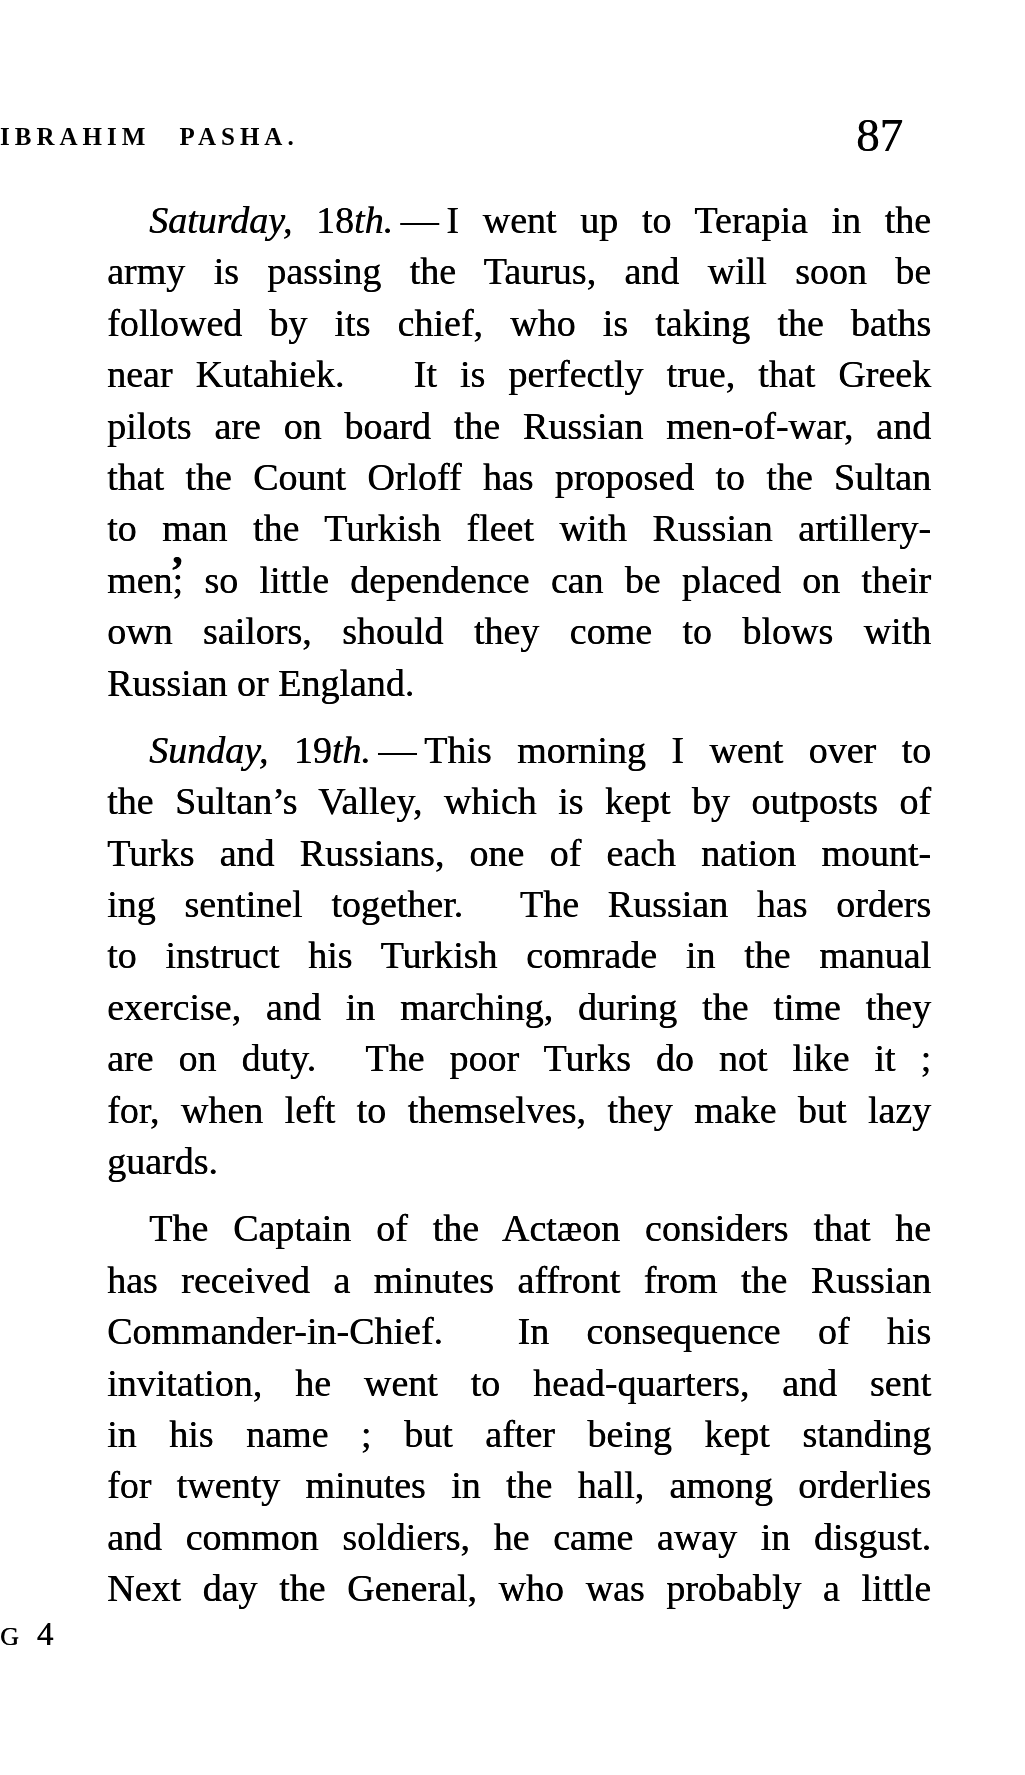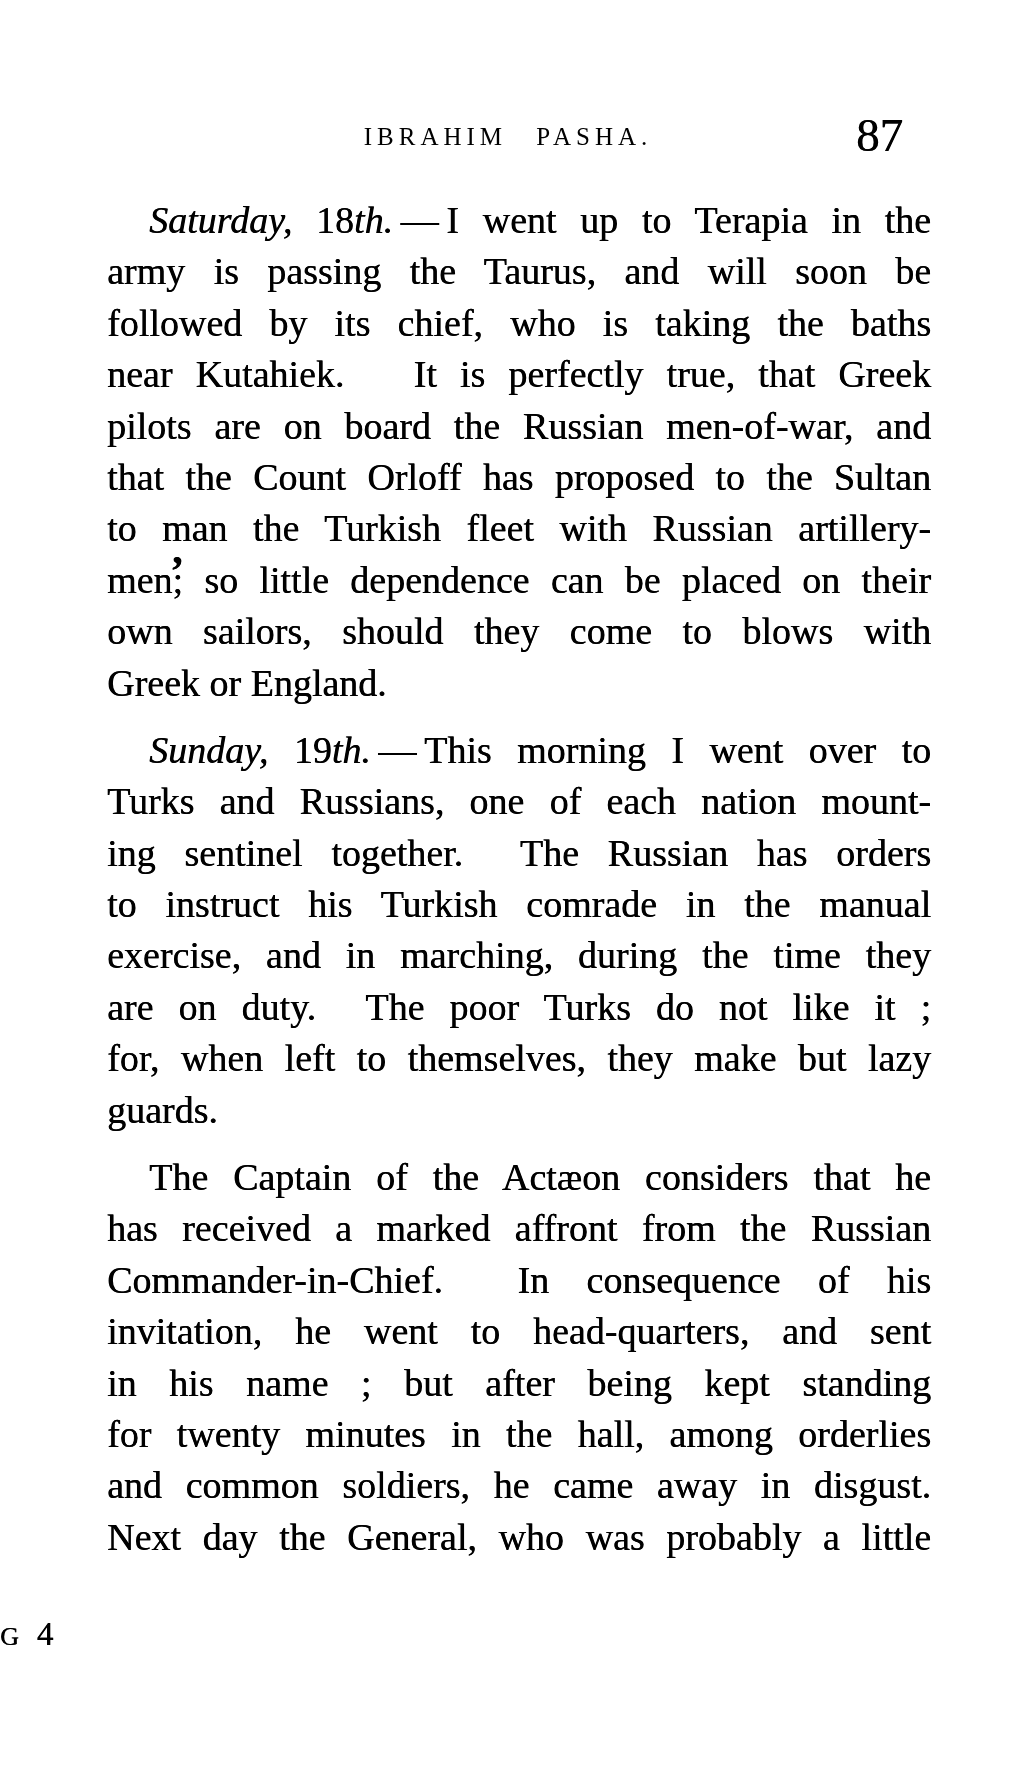--- a/index.html
+++ b/index.html
@@ -13,25 +13,25 @@
     height:1775px;
     background:#ffffff;
     color:#000000;
     overflow:hidden;
   }
   .running-title{
     position:absolute;
     top:123px;
     left:0;
     width:1016px;
-    text-align:center;
     font-size:25px;
     letter-spacing:5px;
     word-spacing:18px;
     white-space:nowrap;
+    font-weight:bold;
   }
   .page-number{
     position:absolute;
     top:112px;
     right:122px;
     font-size:47px;
     line-height:1;
     text-shadow:0.5px 0.3px 0 #000;
     font-family:Liberation Serif, serif;
   }
@@ -97,31 +97,32 @@
   <div class="body-text">
       <div class="line jl ind"><span class="it">Saturday, </span><span>18</span><span class="it">th.</span><span> — I went up to Terapia in the</span></div>
       <div class="line jl"><span>army is passing the Taurus, and will soon be</span></div>
       <div class="line jl"><span>followed by its chief, who is taking the baths</span></div>
       <div class="line jl"><span>near Kutahiek.&nbsp;&nbsp; It is perfectly true, that Greek</span></div>
       <div class="line jl"><span>pilots are on board the Russian men-of-war, and</span></div>
       <div class="line jl"><span>that the Count Orloff has proposed to the Sultan</span></div>
       <div class="line jl"><span>to man the Turkish fleet with Russian artillery-</span></div>
       <div class="line jl"><span>men; so little dependence can be placed on their</span></div>
       <div class="line jl"><span>own sailors, should they come to blows with</span></div>
-      <div class="line"><span>Greek or England.</span></div>
+      <div class="line"><span>Russian or England.</span></div>
       <div class="line jl ind"><span class="it">Sunday, </span><span>19</span><span class="it">th.</span><span> — This morning I went over to</span></div>
+      <div class="line jl"><span>the Sultan’s Valley, which is kept by outposts of</span></div>
       <div class="line jl"><span>Turks and Russians, one of each nation mount-</span></div>
       <div class="line jl"><span>ing sentinel together.&nbsp; The Russian has orders</span></div>
       <div class="line jl"><span>to instruct his Turkish comrade in the manual</span></div>
       <div class="line jl"><span>exercise, and in marching, during the time they</span></div>
       <div class="line jl"><span>are on duty.&nbsp; The poor Turks do not like it&nbsp;;</span></div>
       <div class="line jl"><span>for, when left to themselves, they make but lazy</span></div>
       <div class="line"><span>guards.</span></div>
       <div class="line jl ind"><span>The Captain of the Actæon considers that he</span></div>
-      <div class="line jl"><span>has received a marked affront from the Russian</span></div>
+      <div class="line jl"><span>has received a minutes affront from the Russian</span></div>
       <div class="line jl"><span>Commander-in-Chief.&nbsp; In consequence of his</span></div>
       <div class="line jl"><span>invitation, he went to head-quarters, and sent</span></div>
       <div class="line jl"><span>in his name&nbsp;; but after being kept standing</span></div>
       <div class="line jl"><span>for twenty minutes in the hall, among orderlies</span></div>
       <div class="line jl"><span>and common soldiers, he came away in disgust.</span></div>
       <div class="line jl"><span>Next day the General, who was probably a little</span></div>
     </div>
 
   <div class="stray-mark">,</div>
 

